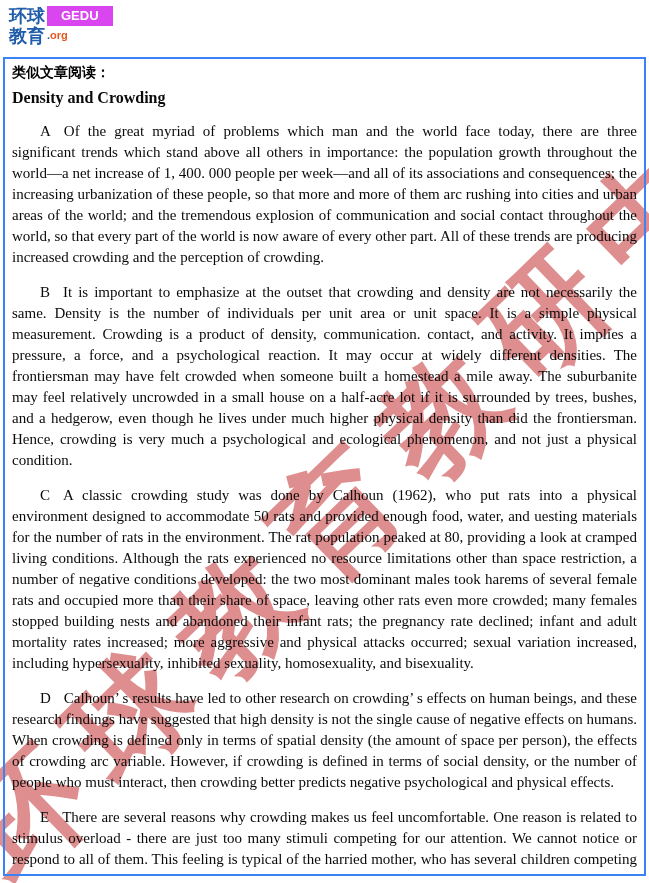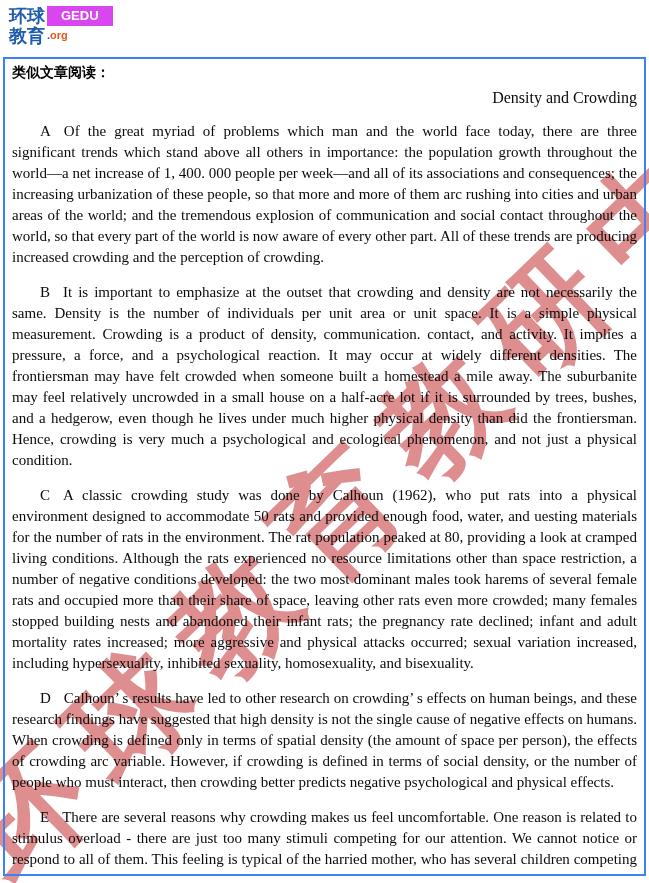--- a/index.html
+++ b/index.html
@@ -65,22 +65,22 @@
     overflow:hidden;
     z-index:1;
     background:transparent;
   }
   .section-label{
     font-family:"DejaVu Sans", sans-serif;
     font-weight:bold;font-size:14px;line-height:20px;color:#000;
   }
   .article-title{
     margin:6px 0 13px 0;
-    text-align:right;
-    font-weight:normal;
+    text-align:left;
+    font-weight:bold;
     font-size:16px;line-height:20px;
     font-family:"Liberation Serif", serif;
   }
   .para{
     margin:0 0 14px 0;
     font-size:15px;line-height:21px;
     text-align:justify;
     text-indent:28px;
   }
   .para-label{margin-right:13px;}

